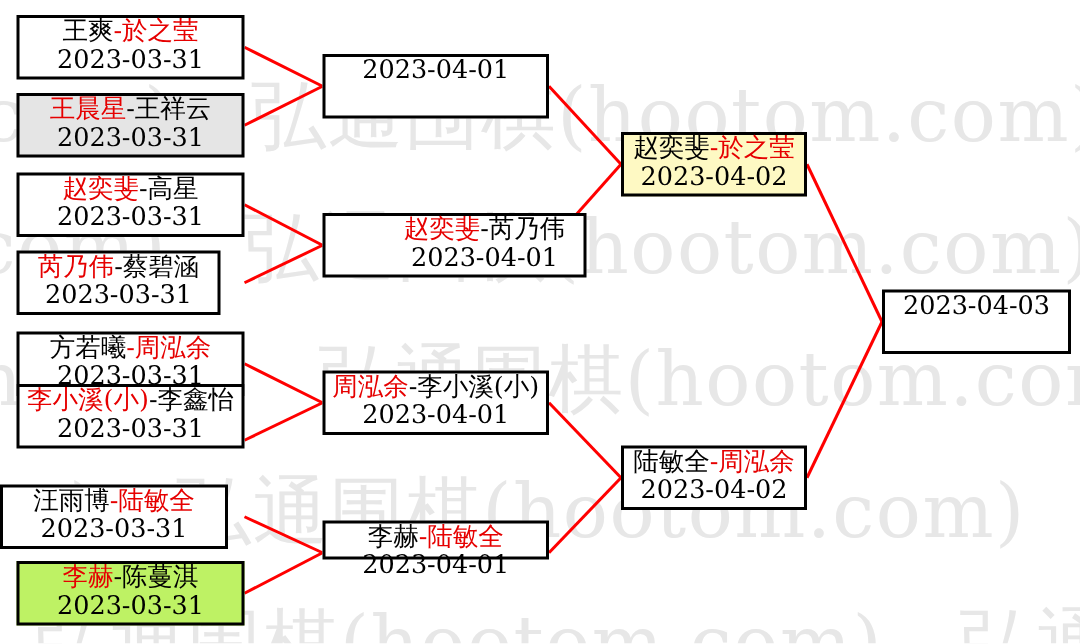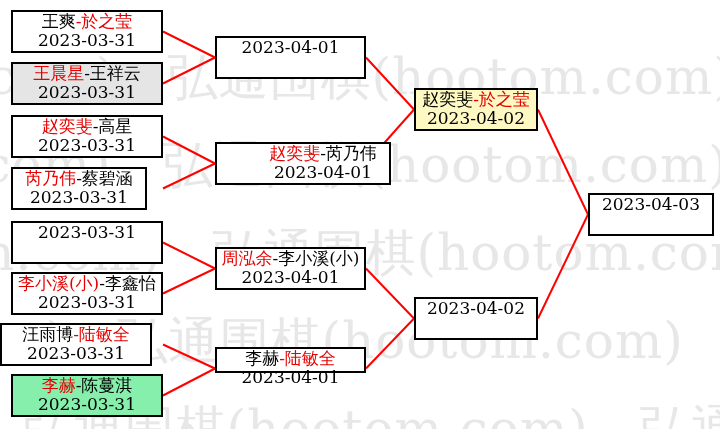--- a/index.html
+++ b/index.html
@@ -95,31 +95,32 @@
       </div>
       <div class="match-box" style="left: 11px; top: 115px; width: 152px; height: 43px; border-color: rgb(0, 0, 0); background: rgb(255, 255, 255);">
         <div class="match-players"><span class="winner">赵奕斐</span><span>-高星</span></div>
         <div class="match-date">2023-03-31</div>
       </div>
       <div class="match-box" style="left: 11px; top: 167px; width: 136px; height: 43px; border-color: rgb(0, 0, 0); background: rgb(255, 255, 255);">
         <div class="match-players"><span class="winner">芮乃伟</span><span>-蔡碧涵</span></div>
         <div class="match-date">2023-03-31</div>
       </div>
       <div class="match-box" style="left: 11px; top: 221px; width: 152px; height: 43px; border-color: rgb(0, 0, 0); background: rgb(255, 255, 255);">
+        <div class="match-players"><span>方若曦</span><span class="winner">-周泓余</span></div>
         <div class="match-date">2023-03-31</div>
       </div>
-      <div class="match-box" style="left: 11px; top: 272px; width: 152px; height: 43px; border-color: rgb(0, 0, 0); background: rgb(255, 255, 255);">
+      <div class="match-box" style="left: 11px; top: 256px; width: 152px; height: 43px; border-color: rgb(0, 0, 0); background: rgb(255, 255, 255);">
         <div class="match-players"><span class="winner">李小溪(小)</span><span>-李鑫怡</span></div>
         <div class="match-date">2023-03-31</div>
       </div>
       <div class="match-box" style="left: 0; top: 323px; width: 152px; height: 43px; border-color: rgb(0, 0, 0); background: rgb(255, 255, 255);">
         <div class="match-players"><span>汪雨博</span><span class="winner">-陆敏全</span></div>
         <div class="match-date">2023-03-31</div>
       </div>
-      <div class="match-box" style="left: 11px; top: 374px; width: 152px; height: 43px; border-color: rgb(0, 0, 0); background: #86efac;">
+      <div class="match-box" style="left: 11px; top: 374px; width: 152px; height: 43px; border-color: rgb(0, 0, 0); background: #bef264;">
         <div class="match-players"><span class="winner">李赫</span><span>-陈蔓淇</span></div>
         <div class="match-date">2023-03-31</div>
       </div>
       <div class="match-box" style="left: 215px; top: 36px; width: 151px; height: 43px; border-color: rgb(0, 0, 0); background: rgb(255, 255, 255);">
         <div class="match-date">2023-04-01</div>
       </div>
       <div class="match-box" style="left: 215px; top: 142px; width: 176px; height: 43px; border-color: rgb(0, 0, 0); background: rgb(255, 255, 255); padding-left: 40px;">
         <div class="match-players"><span class="winner">赵奕斐</span><span>-芮乃伟</span></div>
         <div class="match-date">2023-04-01</div>
       </div>
@@ -129,19 +130,20 @@
       </div>
       <div class="match-box" style="left: 215px; top: 347px; width: 151px; height: 26px; border-color: rgb(0, 0, 0); background: rgb(255, 255, 255);">
         <div class="match-players"><span>李赫</span><span class="winner">-陆敏全</span></div>
         <div class="match-date">2023-04-01</div>
       </div>
       <div class="match-box" style="left: 414px; top: 88px; width: 124px; height: 43px; border-color: rgb(0, 0, 0); background: #fef9c3;">
         <div class="match-players"><span>赵奕斐</span><span class="winner">-於之莹</span></div>
         <div class="match-date">2023-04-02</div>
       </div>
       <div class="match-box" style="left: 414px; top: 297px; width: 124px; height: 43px; border-color: rgb(0, 0, 0); background: rgb(255, 255, 255);">
+        <div class="match-players"><span>陆敏全</span><span class="winner">-周泓余</span></div>
         <div class="match-date">2023-04-02</div>
       </div>
       <div class="match-box" style="left: 588px; top: 193px; width: 126px; height: 43px; border-color: rgb(0, 0, 0); background: rgb(255, 255, 255);">
         <div class="match-date">2023-04-03</div>
       </div>
     </div>
 </div>
 
 </body></html>

